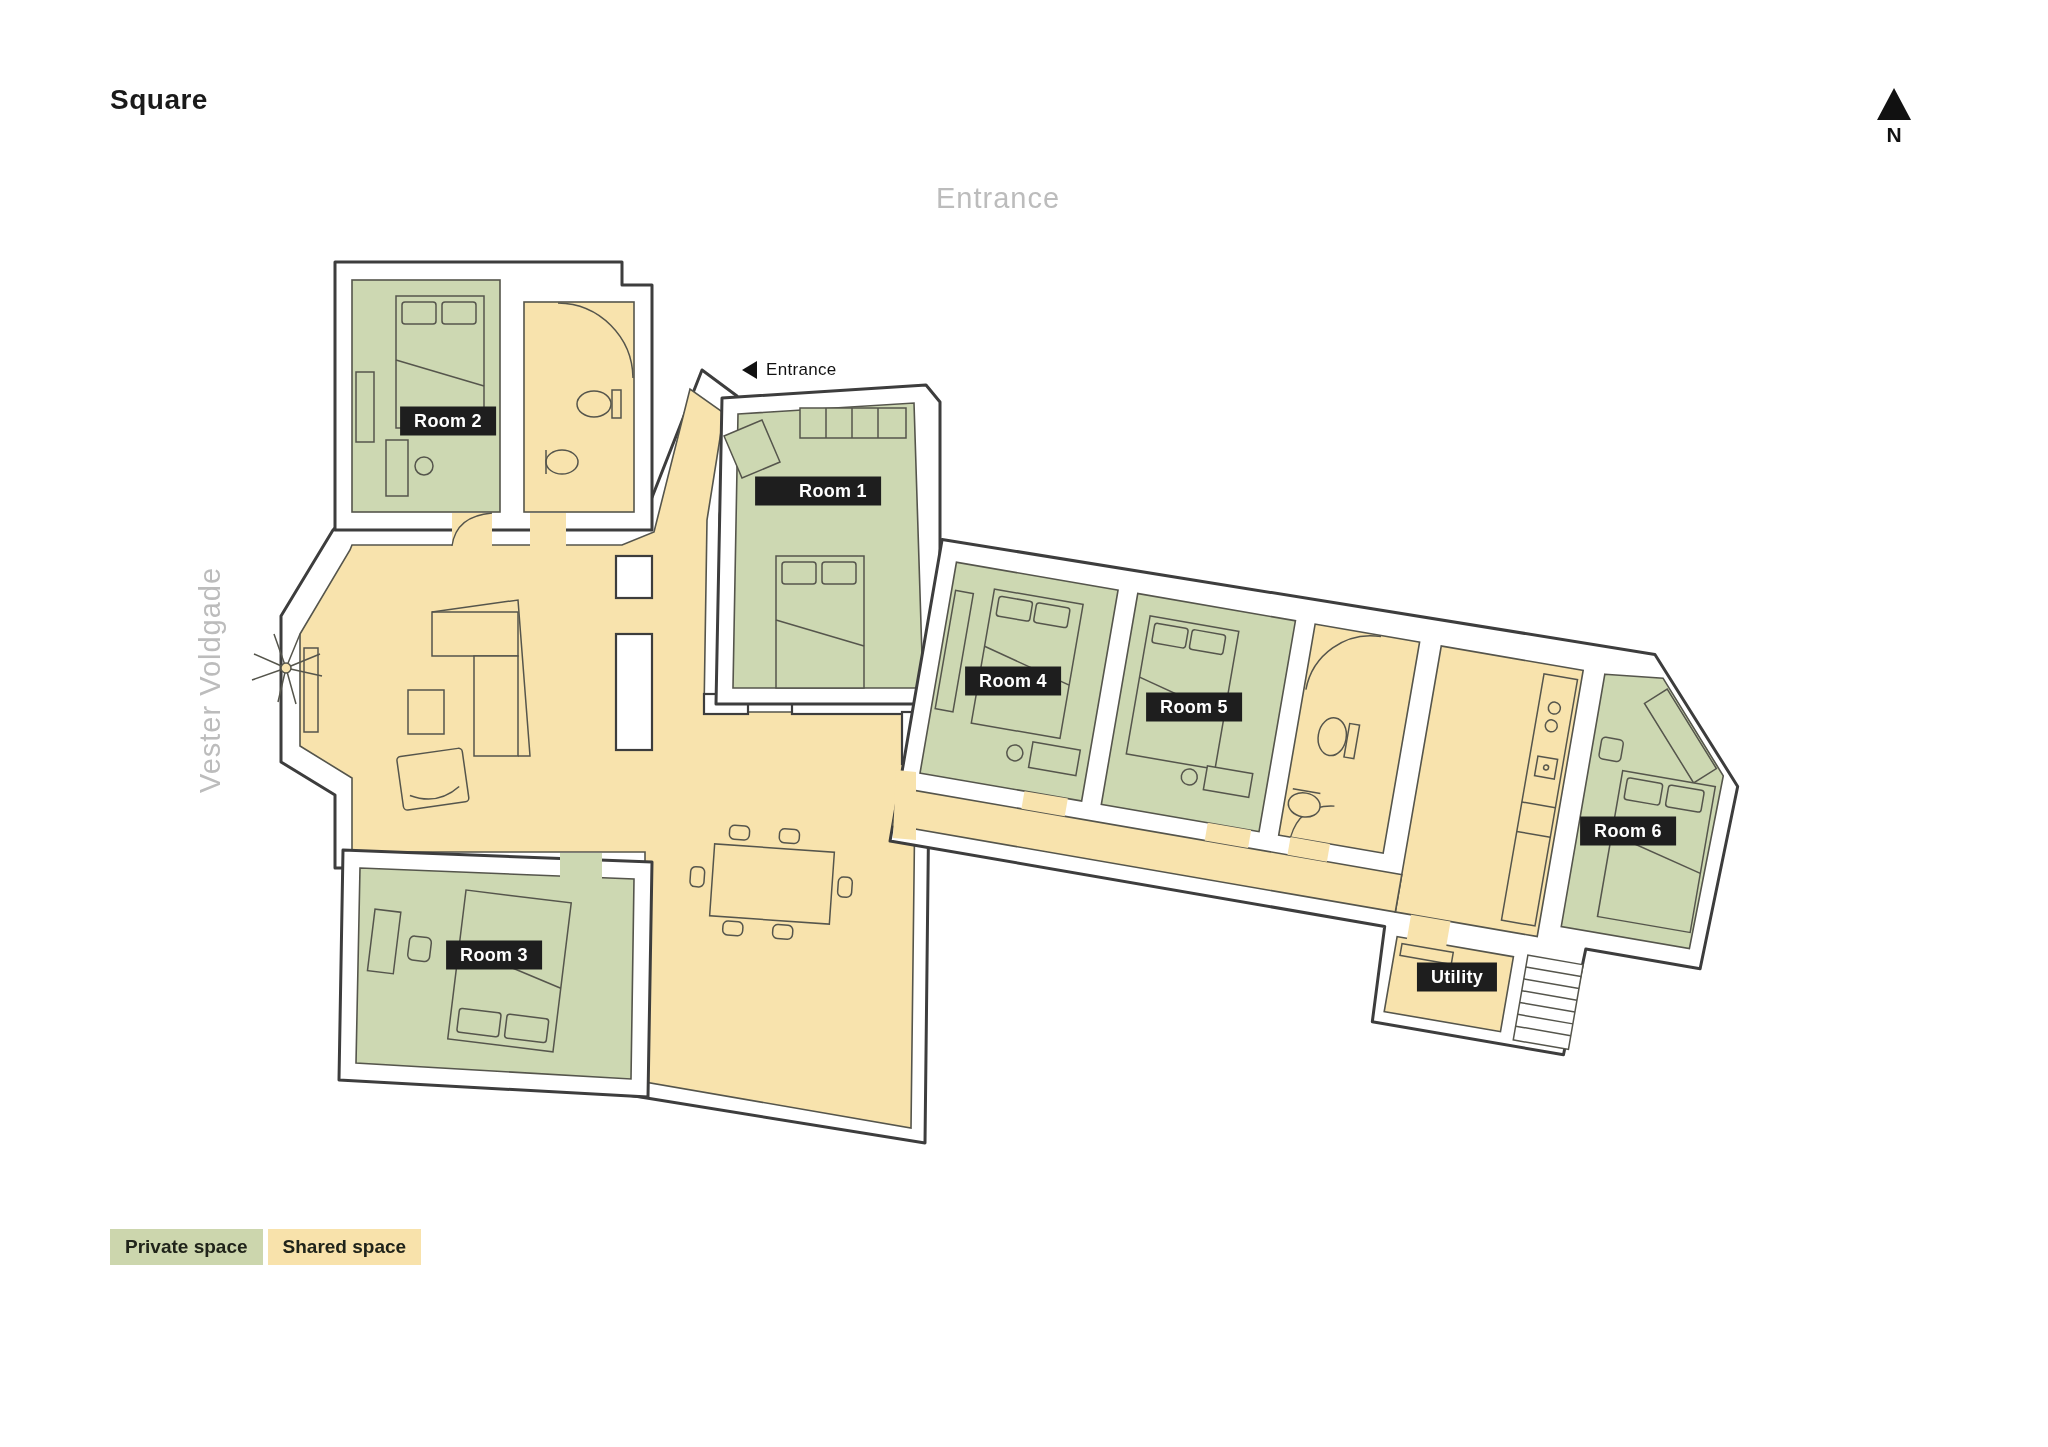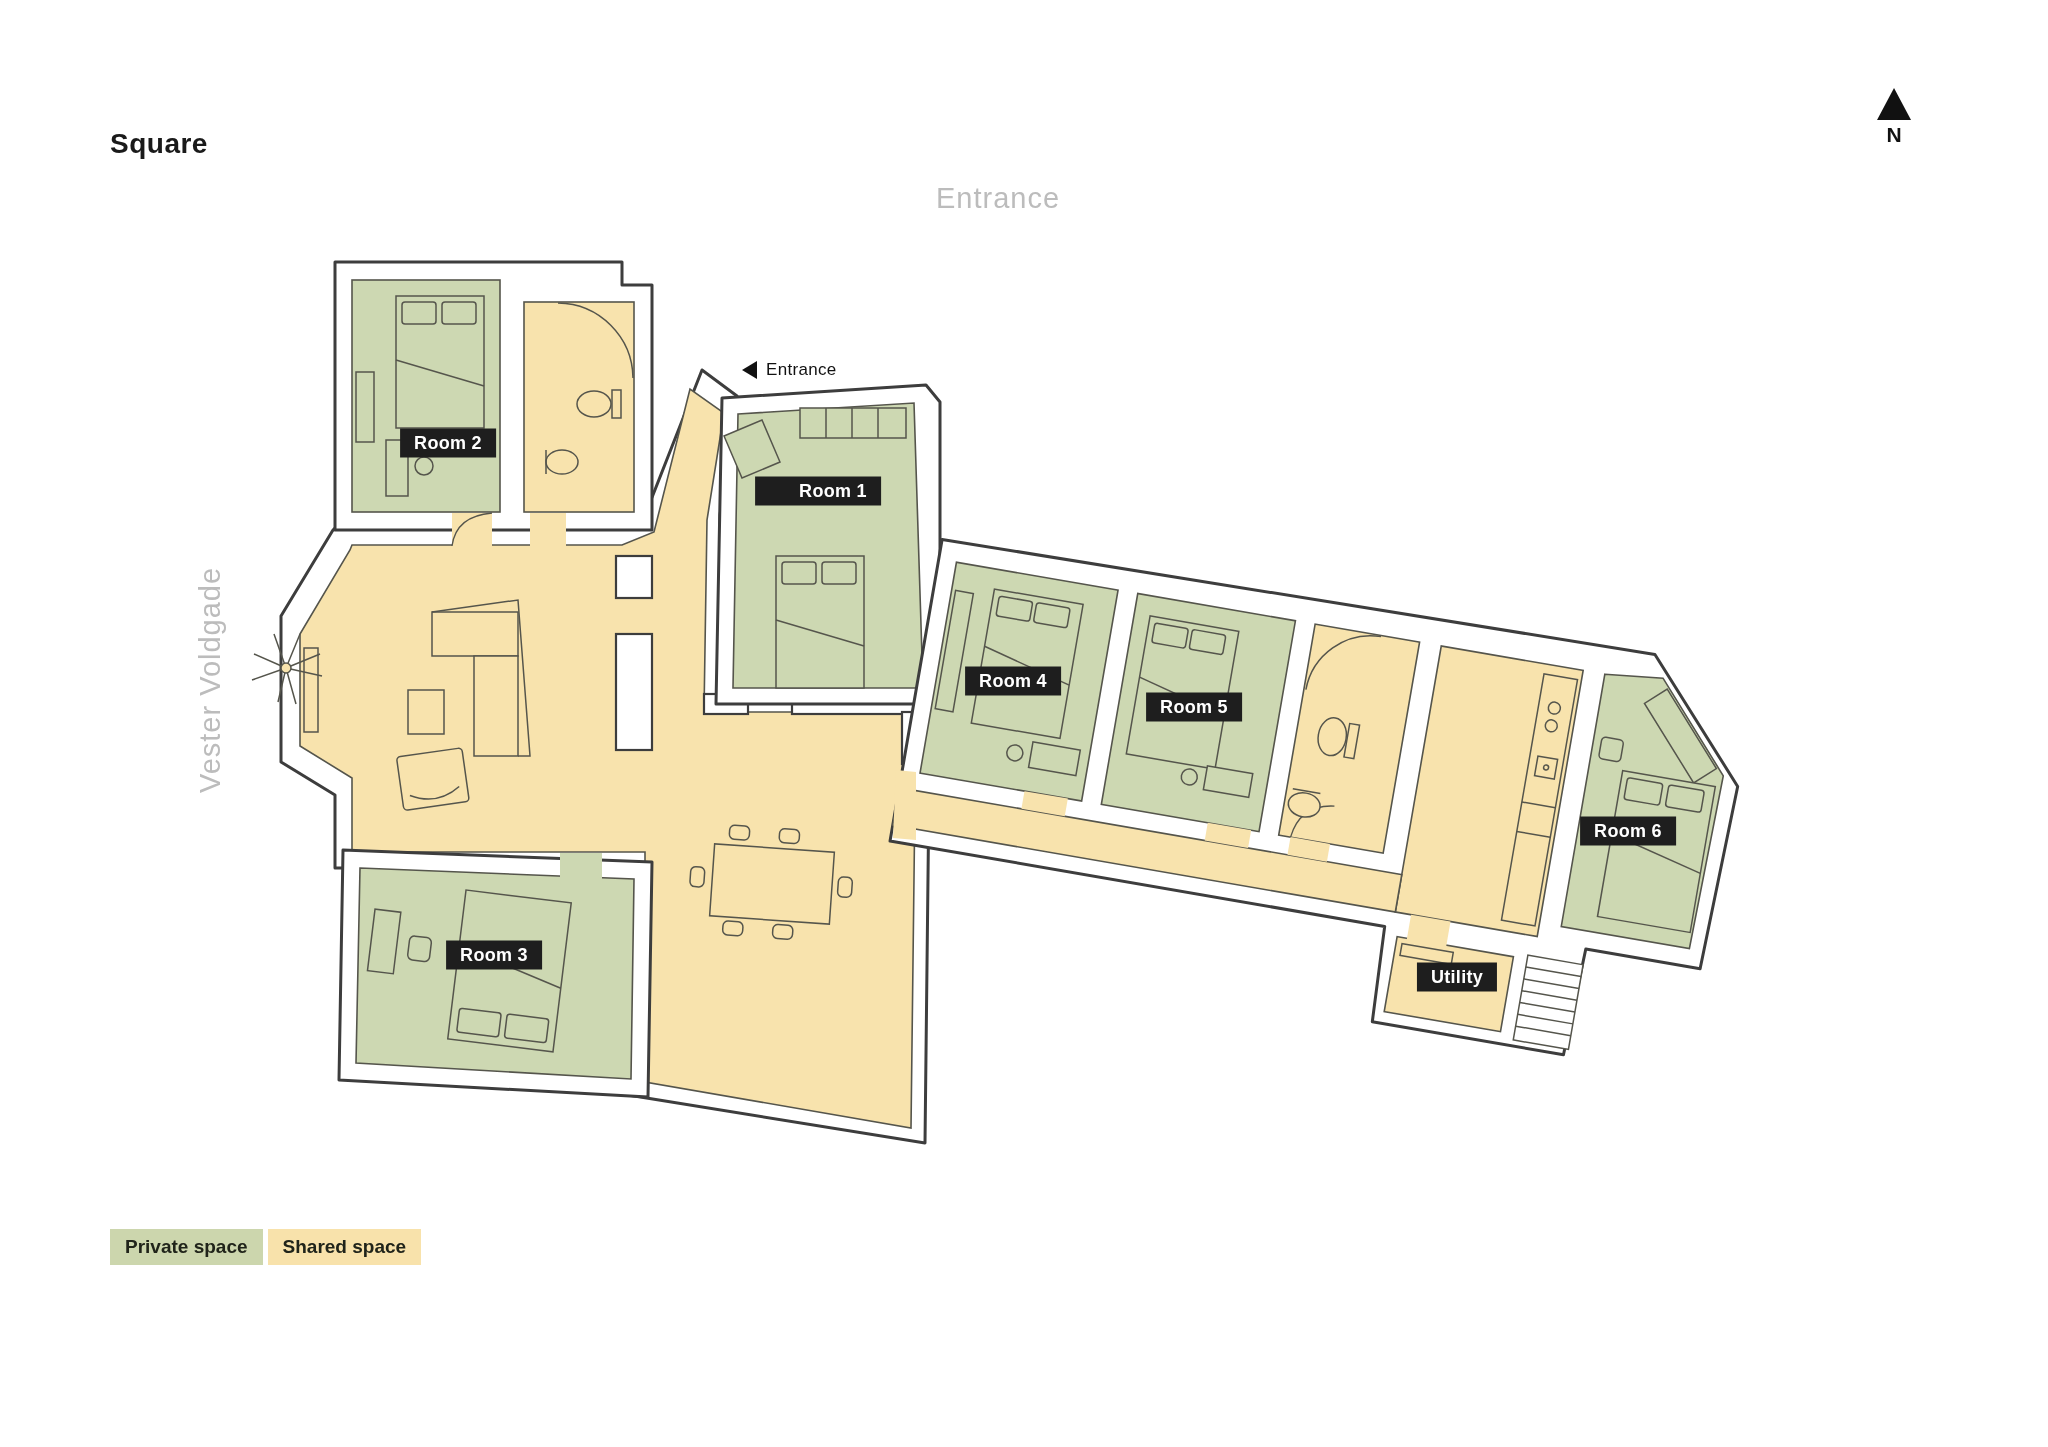--- a/index.html
+++ b/index.html
@@ -1,20 +1,20 @@
 <!DOCTYPE html>
 <html><head>
 <meta charset="utf-8">
 <style>
   html,body{margin:0;padding:0;background:#ffffff;}
   body{font-family:"Liberation Sans","DejaVu Sans",sans-serif;}
   #stage{position:relative;width:2048px;height:1447px;background:#ffffff;overflow:hidden;}
   #plan-svg{position:absolute;left:0;top:0;}
   .abs{position:absolute;}
-  .page-title{left:110px;top:84px;font-size:28px;font-weight:700;color:#1a1a1a;letter-spacing:.5px;margin-top:44px;}
+  .page-title{left:110px;top:84px;font-size:28px;font-weight:700;color:#1a1a1a;letter-spacing:.5px;}
   .muted{color:#bcbcbc;font-size:29px;font-weight:400;letter-spacing:1px;}
   .courtyard{left:936px;top:182px;}
   .street{left:210px;top:680px;transform:translate(-50%,-50%) rotate(-90deg);transform-origin:center;white-space:nowrap;}
   .compass{left:1862px;top:88px;width:64px;text-align:center;}
   .compass-tri{width:0;height:0;margin:0 auto;border-left:17px solid transparent;border-right:17px solid transparent;border-bottom:32px solid #111;}
   .compass-n{font-size:21px;font-weight:700;color:#111;margin-top:3px;}
   .entrance{left:742px;top:360px;display:flex;align-items:center;gap:9px;}
   .entrance-tri{width:0;height:0;border-top:9px solid transparent;border-bottom:9px solid transparent;border-right:15px solid #111;}
   .entrance-label{font-size:17px;font-weight:400;color:#111;letter-spacing:.3px;}
   .badge{transform:translate(-50%,-50%);background:#1e1e1e;color:#fff;font-size:18px;font-weight:700;padding:4px 14px;white-space:nowrap;letter-spacing:.3px;}
@@ -209,21 +209,21 @@
     <div class="compass-tri"></div>
     <div class="compass-n">N</div>
   </div>
 
   <div class="abs entrance">
     <span class="entrance-tri"></span>
     <span class="entrance-label">Entrance</span>
   </div>
 
   <div class="abs badge" style="left:818px;top:491px;padding-left:44px;">Room 1</div>
-  <div class="abs badge" style="left:448px;top:443px;">Room 2</div>
+  <div class="abs badge" style="left:448px;top:421px;">Room 2</div>
   <div class="abs badge" style="left:494px;top:945px;margin-top:10px;">Room 3</div>
   <div class="abs badge" style="left:1013px;top:681px;">Room 4</div>
   <div class="abs badge" style="left:1194px;top:707px;">Room 5</div>
   <div class="abs badge" style="left:1628px;top:831px;">Room 6</div>
   <div class="abs badge" style="left:1457px;top:977px;">Utility</div>
 
   <div class="abs legend">
     <div class="legend-item legend-private">Private space</div>
     <div class="legend-item legend-shared">Shared space</div>
   </div>

